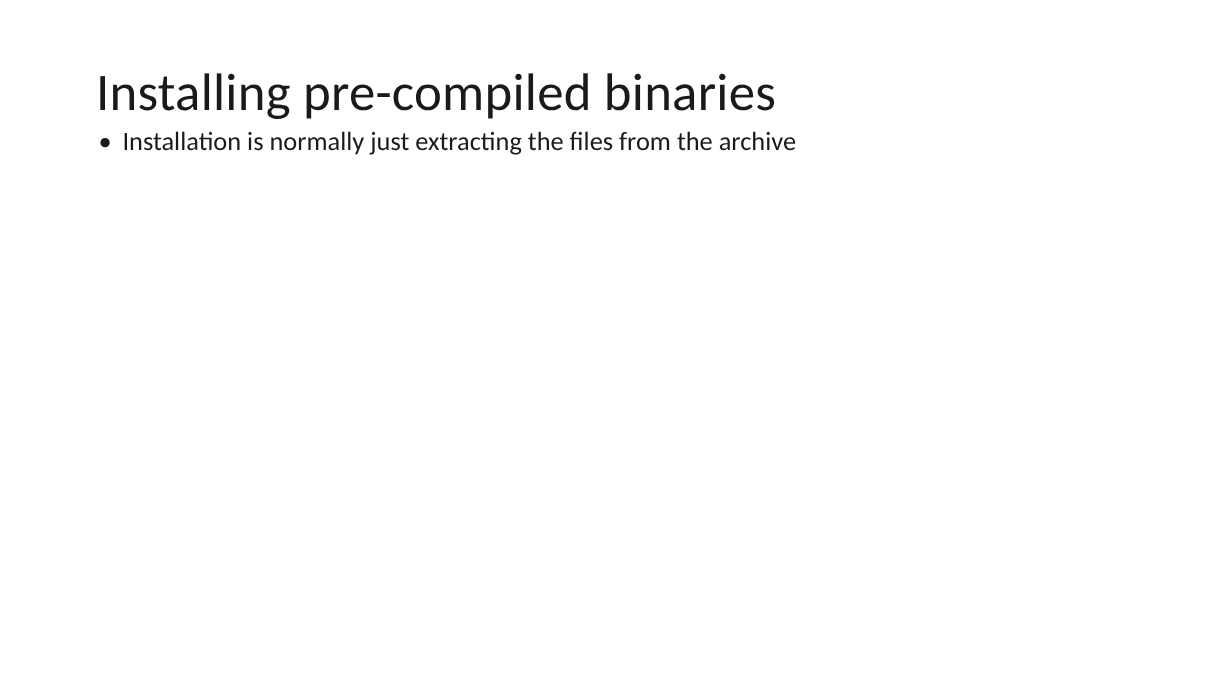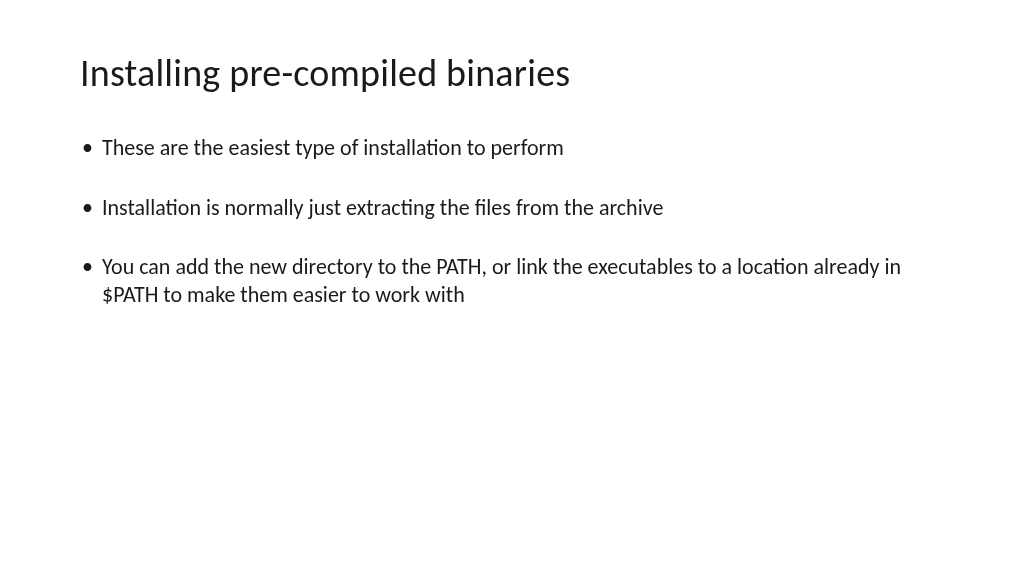--- a/index.html
+++ b/index.html
@@ -10,24 +10,23 @@
     body {
       width: 1024px;
       height: 576px;
       background: #ffffff;
       font-family: Calibri, 'Segoe UI', Arial, sans-serif;
       color: #000000;
       padding: 50px 80px 40px 80px;
       overflow: hidden;
     }
     .slide-title {
-      font-size: 38px;
+      font-size: 44px;
       font-weight: 400;
       color: #1a1a1a;
-      margin-bottom: 38px;
       letter-spacing: 0.2px;
     }
     .bullet-list {
       list-style: none;
       padding-left: 0;
     }
     .bullet-item {
       position: relative;
       padding-left: 22px;
       font-size: 22px;
@@ -46,16 +45,14 @@
     .italic {
       font-style: italic;
     }
   </style>
 </head>
 <body>
 
 <h1 class="slide-title">Installing pre-compiled binaries</h1>
 
 <ul class="bullet-list">
-  <li class="bullet-item">These are the easiest type of installation to perform</li>
   <li class="bullet-item">Installation is normally just extracting the files from the archive</li>
-  <li class="bullet-item">You can add the new directory to the PATH, or link the executables to a location already in $PATH to make them easier to work with</li>
 </ul>
 
 </body></html>

